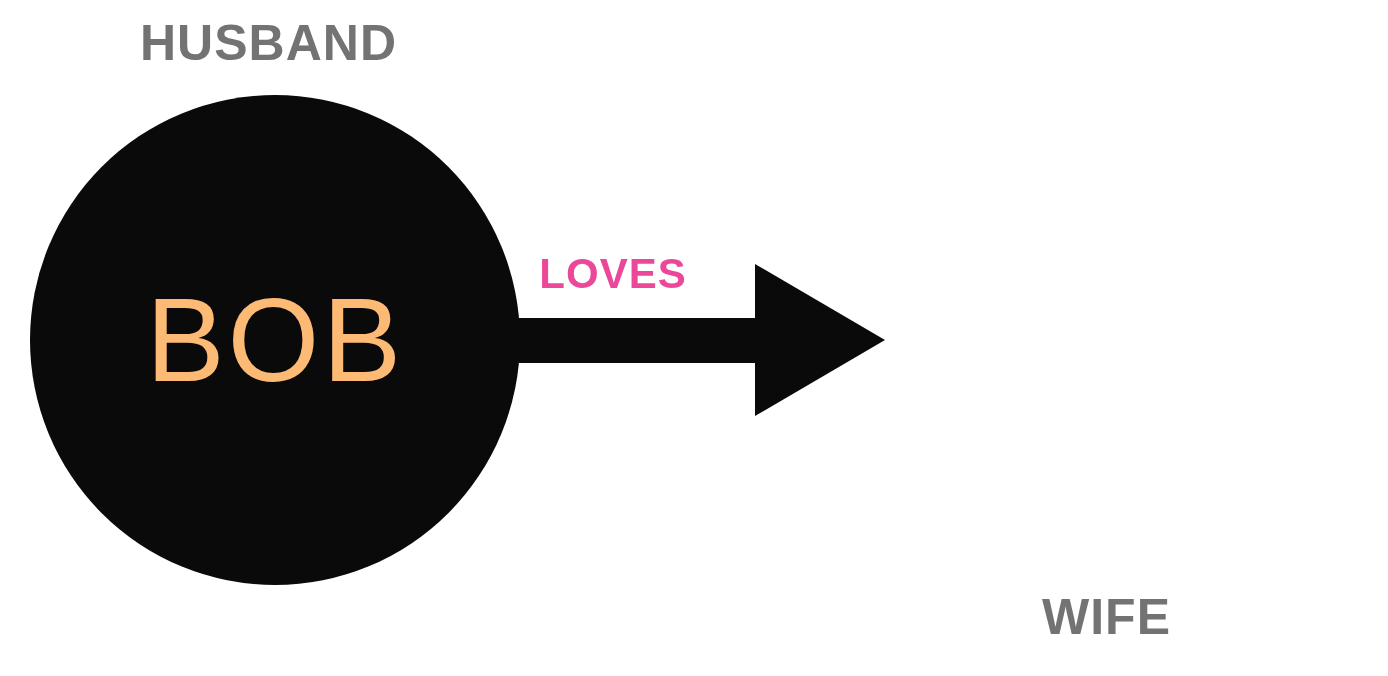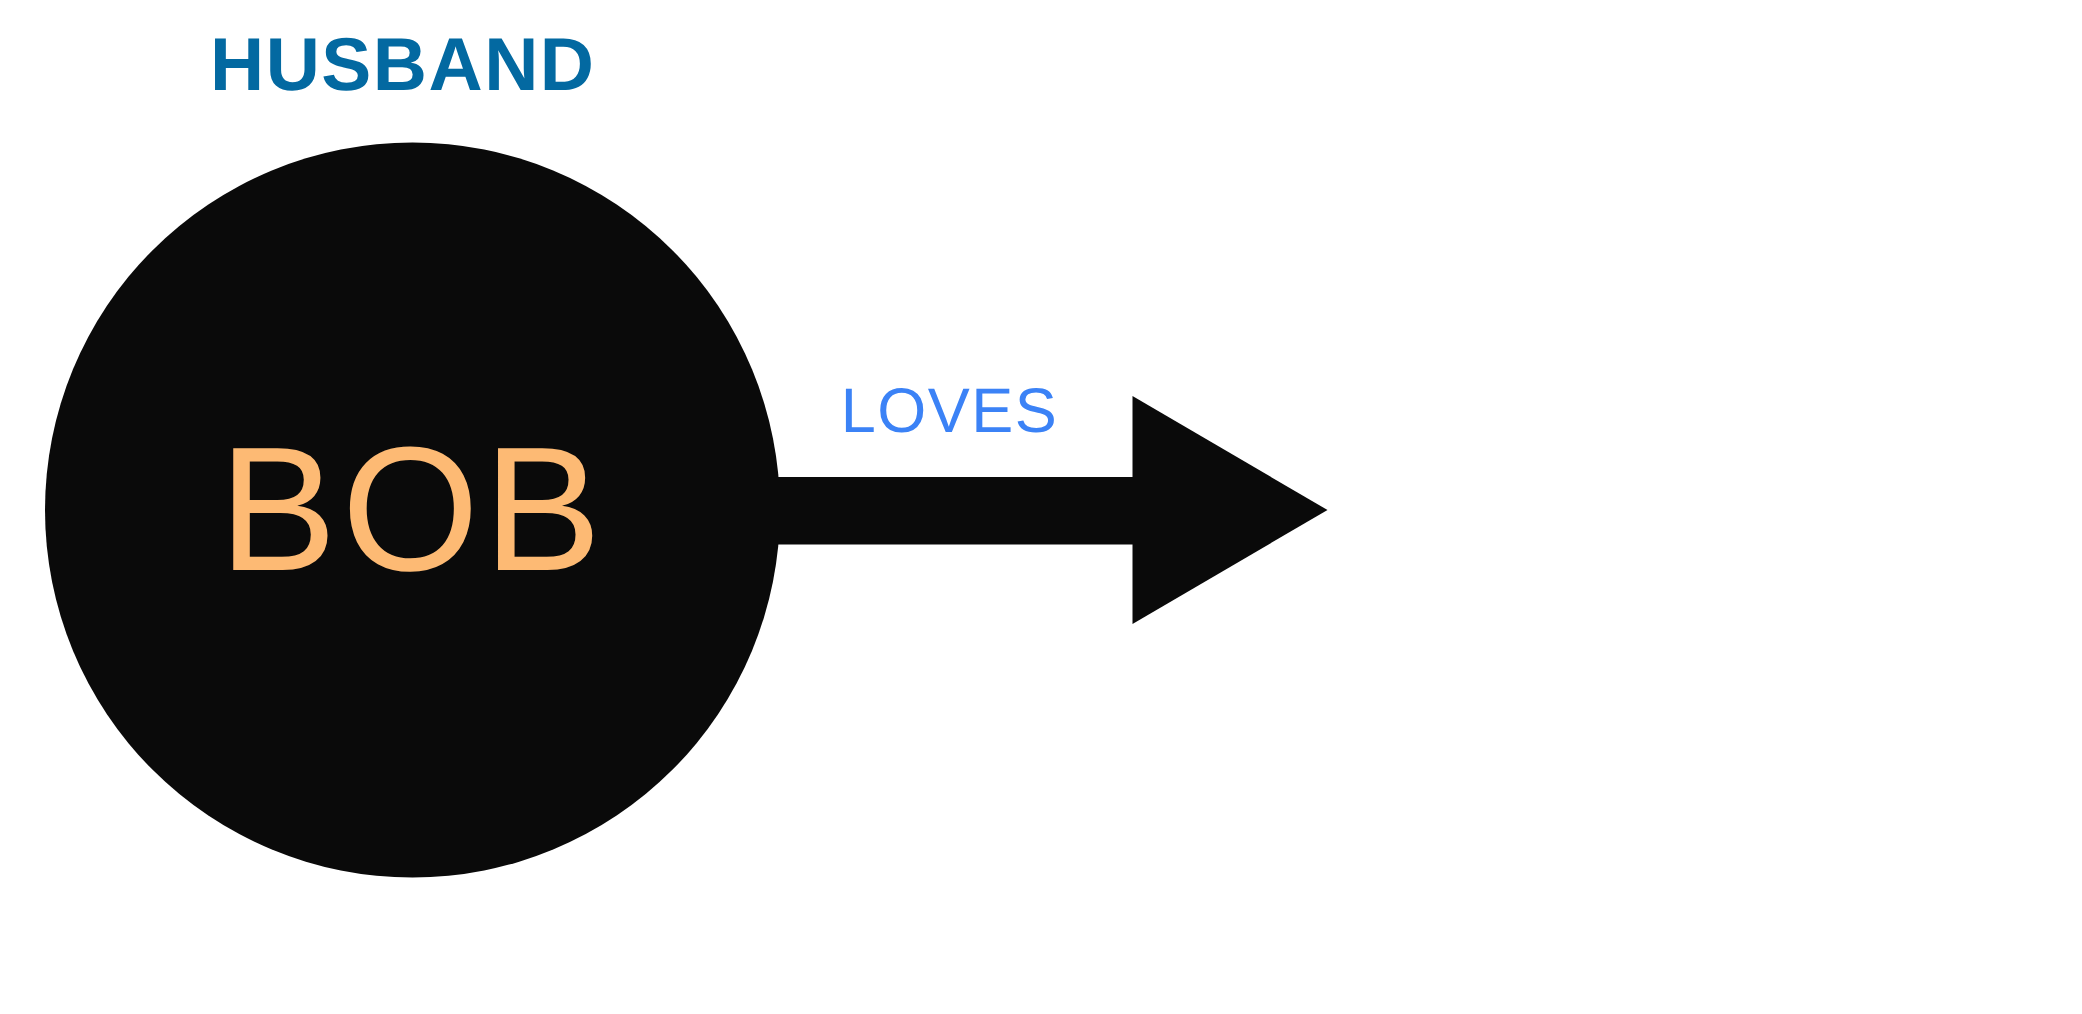--- a/index.html
+++ b/index.html
@@ -16,21 +16,21 @@
   .canvas {
     position: relative;
     width: 1388px;
     height: 676px;
     background: #ffffff;
   }
   .role-label {
     position: absolute;
     font-weight: 700;
     font-size: 50px;
-    color: #0369a1;
+    color: #737373;
     letter-spacing: 1px;
     white-space: nowrap;
   }
   .role-label.husband {
     left: 140px;
     top: 14px;
   }
   .role-label.wife {
     left: 1042px;
     top: 588px;
@@ -63,27 +63,27 @@
     line-height: 1;
     white-space: nowrap;
   }
   .edge {
     position: absolute;
     left: 0;
     top: 0;
   }
   .edge-label {
     position: absolute;
-    left: 508px;
+    left: 488px;
     top: 250px;
     width: 250px;
     text-align: center;
-    font-weight: 400;
+    font-weight: 700;
     font-size: 42px;
-    color: #3b82f6;
+    color: #ec4899;
     letter-spacing: 1px;
   }
   .arrow-shaft {
     position: absolute;
     left: 510px;
     top: 318px;
     width: 250px;
     height: 45px;
     background: #0a0a0a;
   }
@@ -109,14 +109,15 @@
     <span class="node-text">BOB</span>
   </div>
 
   <div class="edge">
     <div class="edge-label">LOVES</div>
     <div class="arrow-shaft"></div>
     <div class="arrow-head"></div>
   </div>
 
 
+  <div class="role-label wife">WIFE</div>
 
 </div>
 
 </body></html>

